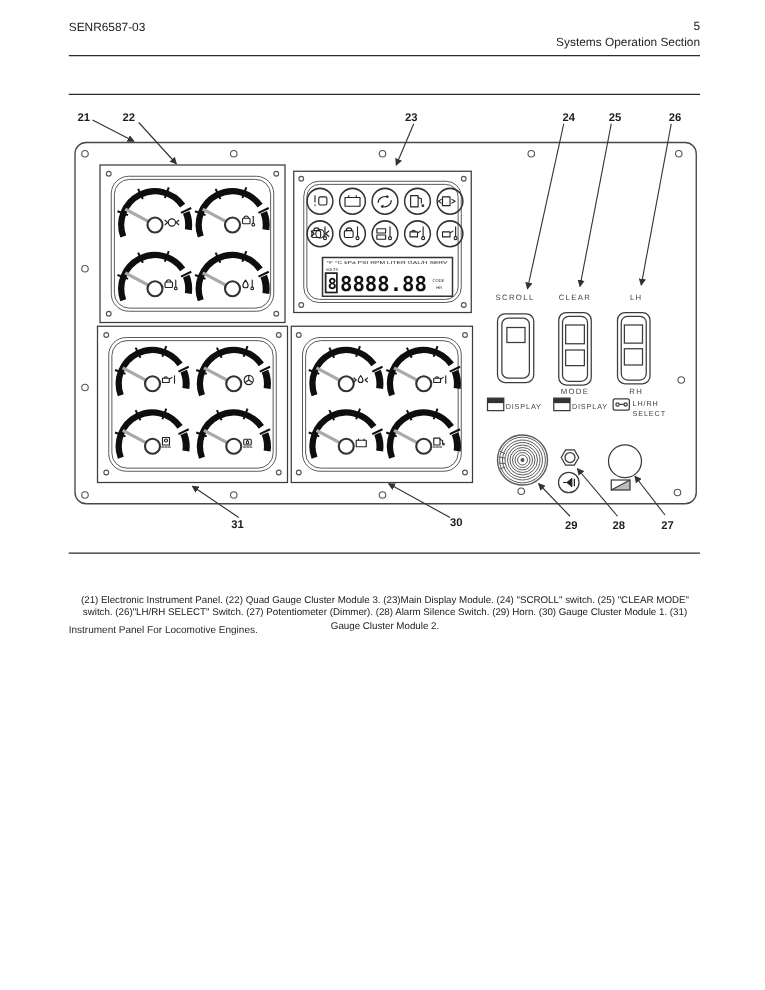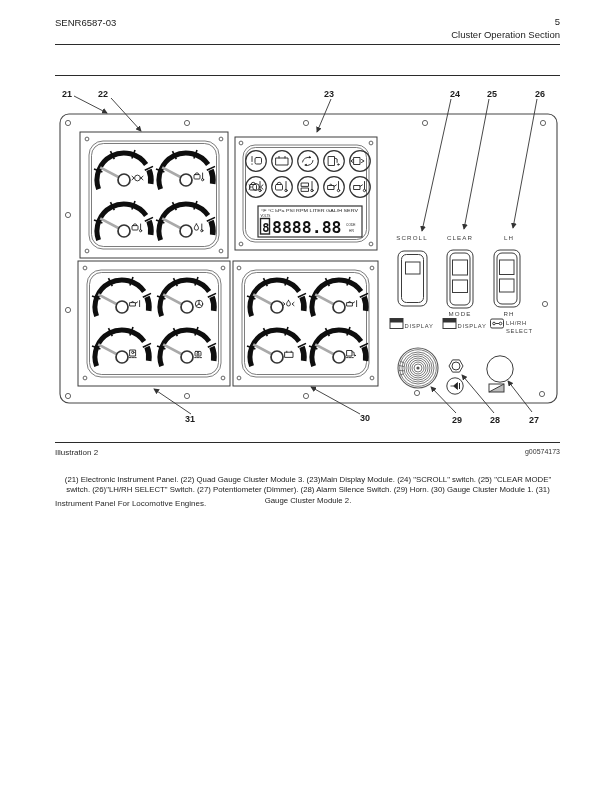--- a/index.html
+++ b/index.html
@@ -31,21 +31,21 @@
   svg .lcd-small{fill:#222;font-size:3.5px;}
 </style>
 </head>
 <body>
 
 <div class="page">
 
   <div class="abs hdr-left">SENR6587-03</div>
   <div class="abs hdr-right">
     <div>5</div>
-    <div>Cluster Operation Section</div>
+    <div>Systems Operation Section</div>
   </div>
   <div class="rule hdr-rule"></div>
   <div class="rule fig-top-rule"></div>
   <div class="rule fig-bot-rule"></div>
 
   <svg class="figsvg" viewBox="0 70 612 380">
     <defs>
       <marker id="arr" viewBox="0 0 10 10" refX="8.5" refY="5" markerWidth="6.5" markerHeight="6.5" orient="auto">
         <path d="M0,0 L10,5 L0,10 z" fill="#333"></path>
       </marker>
@@ -376,20 +376,16 @@
         <line class="leader" x1="537" y1="99" x2="513" y2="228" marker-end="url(#arr)"></line>
         <line class="leader" x1="191" y1="414" x2="154" y2="389" marker-end="url(#arr)"></line>
         <line class="leader" x1="360" y1="414" x2="311" y2="387" marker-end="url(#arr)"></line>
         <line class="leader" x1="456" y1="413" x2="431" y2="387" marker-end="url(#arr)"></line>
         <line class="leader" x1="494" y1="413" x2="462" y2="375" marker-end="url(#arr)"></line>
         <line class="leader" x1="532" y1="412" x2="508" y2="381" marker-end="url(#arr)"></line>
       </g>
     </g>
   </svg>
 
-  <div class="abs cap-row">
-    <span class="cap-label">Illustration 2</span>
-    <span class="cap-gnum">g00574173</span>
-  </div>
   <div class="abs cap-title">Instrument Panel For Locomotive Engines.</div>
   <div class="abs cap-desc">(21) Electronic Instrument Panel. (22) Quad Gauge Cluster Module 3. (23)Main Display Module. (24) "SCROLL" switch. (25) "CLEAR MODE" switch. (26)"LH/RH SELECT" Switch. (27) Potentiometer (Dimmer). (28) Alarm Silence Switch. (29) Horn. (30) Gauge Cluster Module 1. (31) Gauge Cluster Module 2.</div>
 
 </div>
 
 </body></html>

